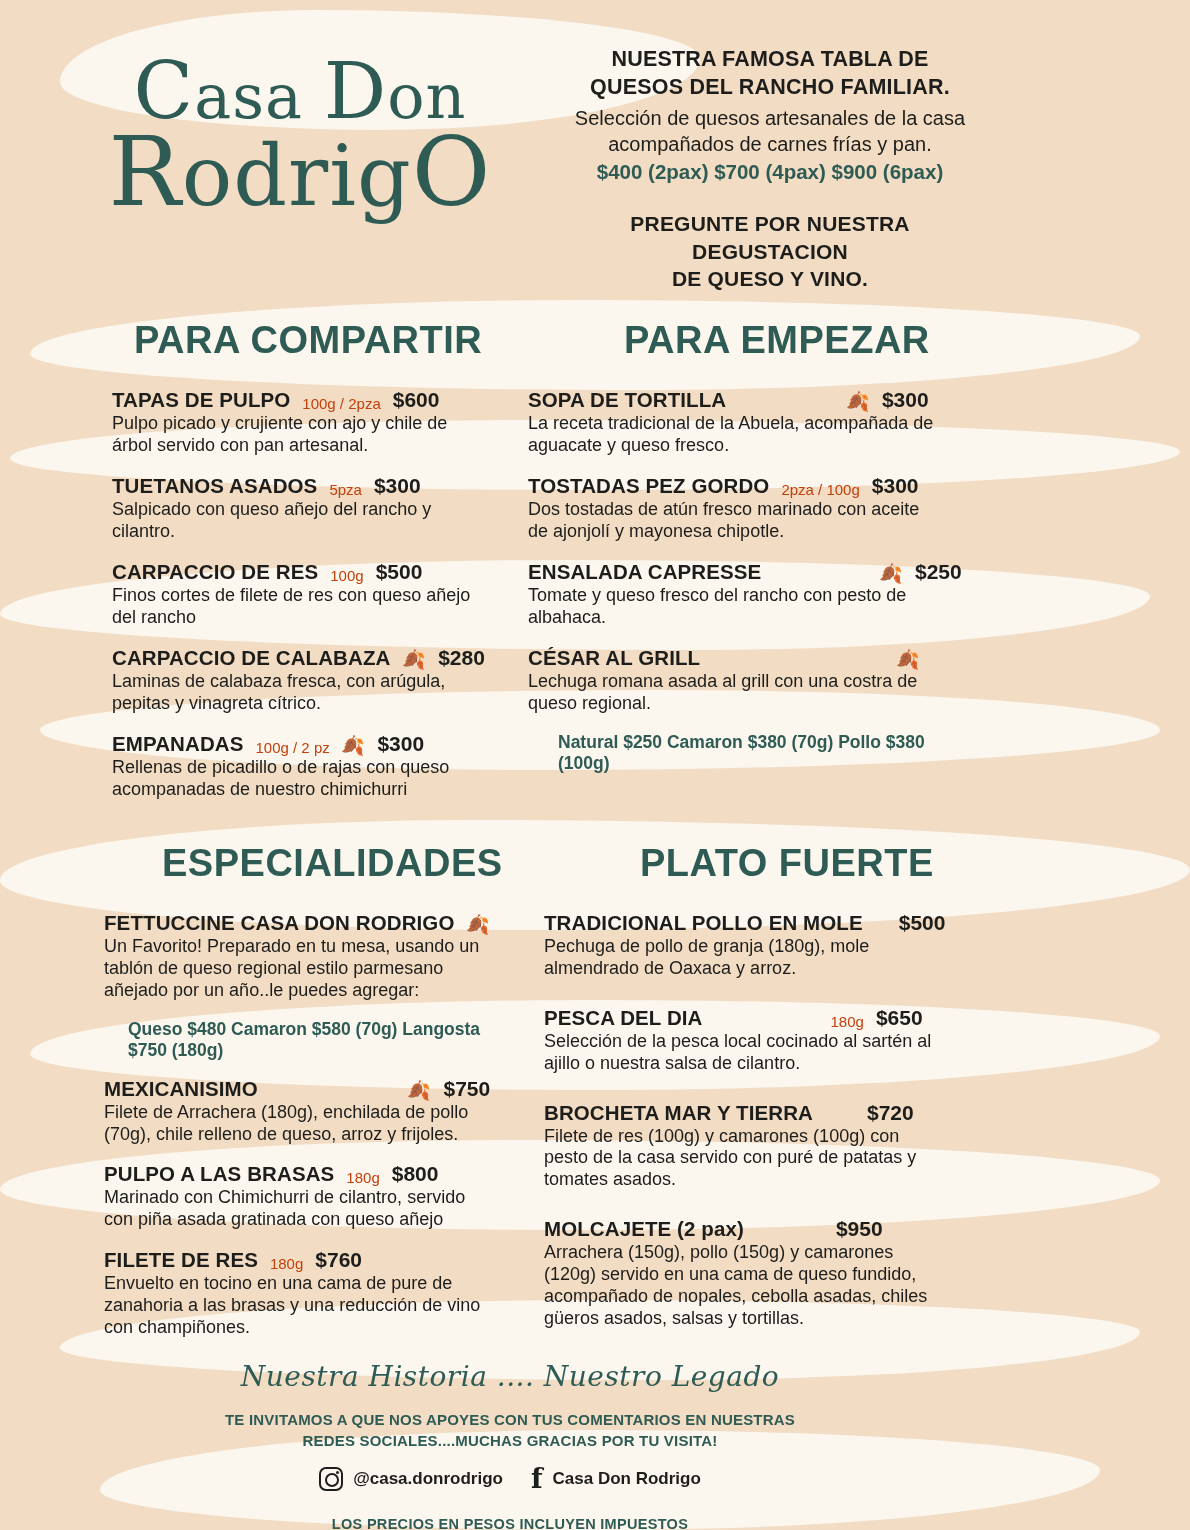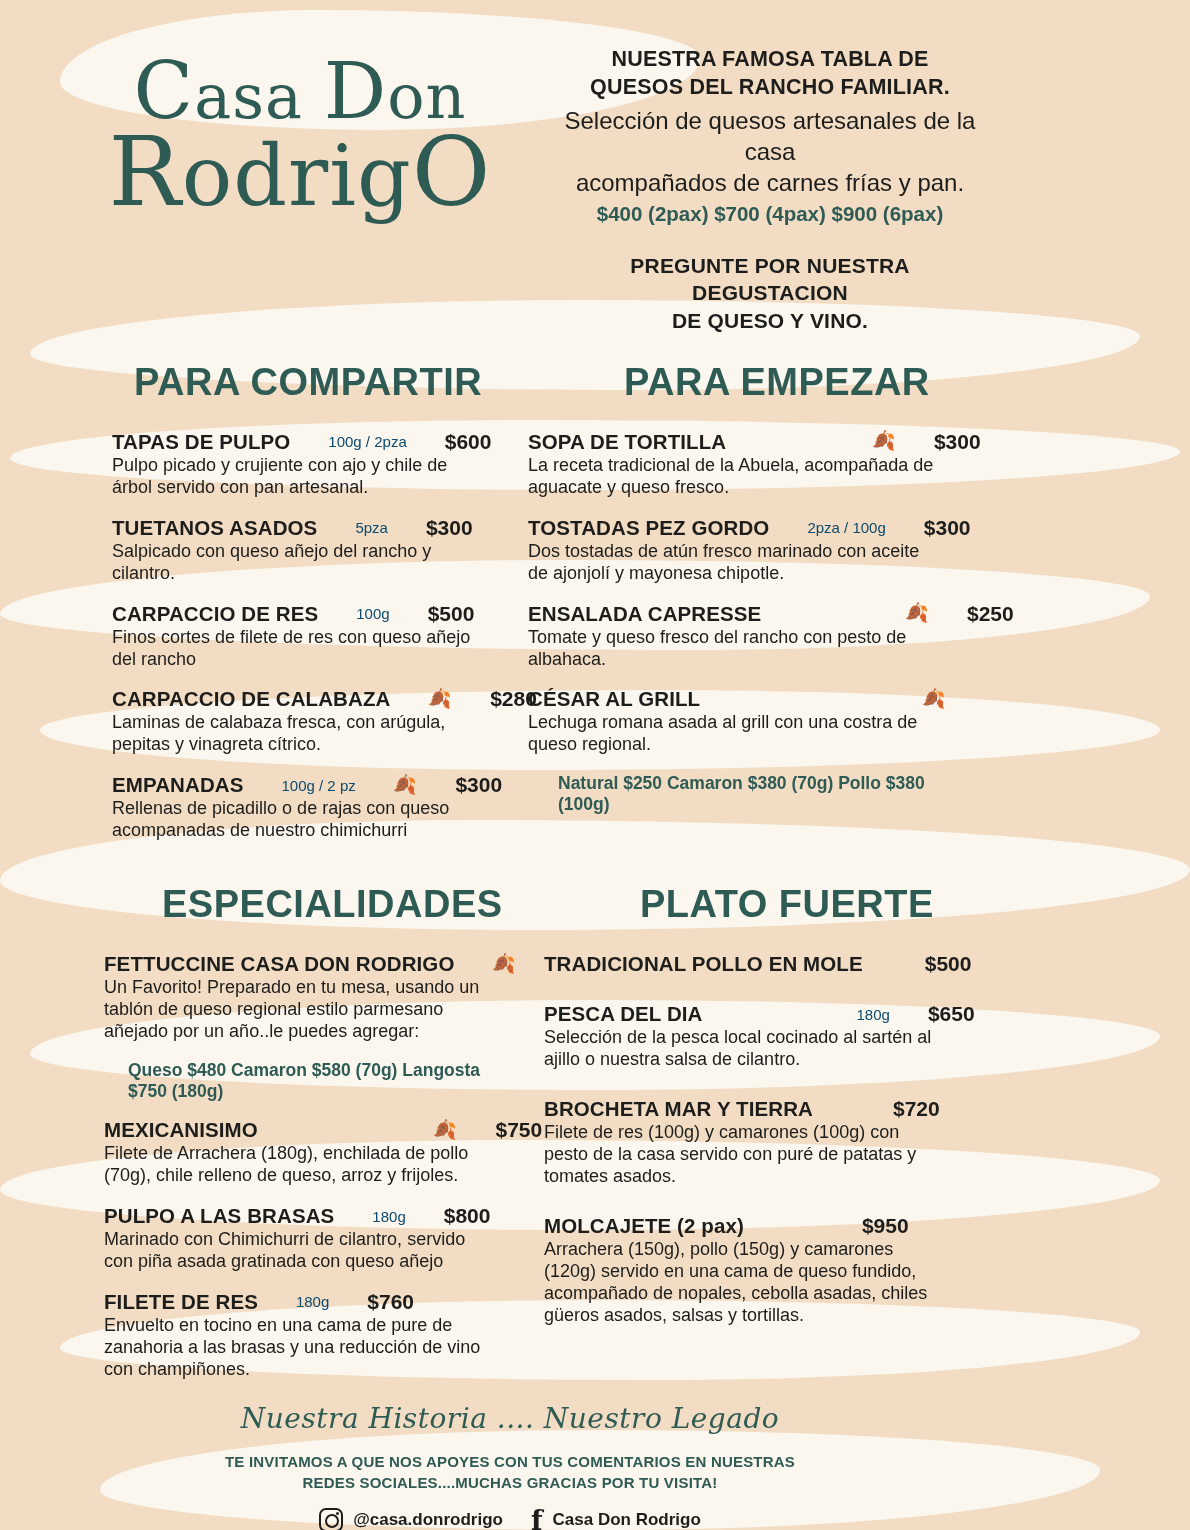--- a/index.html
+++ b/index.html
@@ -55,21 +55,21 @@
     text-align: center;
     padding-top: 24px;
   }
   .cheese-title {
     font-size: 21.5px;
     font-weight: bold;
     line-height: 1.28;
     letter-spacing: 0.2px;
   }
   .cheese-sub {
-    font-size: 24px;
+    font-size: 20px;
     line-height: 1.3;
     margin-top: 4px;
   }
   .cheese-price {
     font-size: 20.5px;
     font-weight: bold;
     color: #2f5b55;
     margin-top: 3px;
   }
   .degustacion {
@@ -98,33 +98,32 @@
     margin: 0 0 26px 0;
   }
   .section-title.left-pad { padding-left: 22px; }
   .section-title.right-pad { padding-left: 96px; }
   .section-title.esp { padding-left: 58px; }
   .section-title.pf { padding-left: 96px; }
 
   .item { margin-bottom: 17px; }
   .item-head {
     display: flex;
-    align-items: center;
+    align-items: flex-end;
     white-space: nowrap;
-    gap: 26px;
   }
   .item-name {
     font-size: 20.5px;
     font-weight: bold;
     letter-spacing: 0.1px;
   }
   .item-gram {
     font-size: 15px;
     margin-left: 12px;
-    color: #0c4a6e;
+    color: #c2410c;
   }
   .leaf {
     margin-left: 12px;
     color: #4caf50;
     font-size: 19px;
     line-height: 1;
     position: relative;
     top: -1px;
   }
   .item-price {
@@ -397,20 +396,21 @@
     </div>
 
     <div class="col right" style="padding-left:34px;">
       <div class="section-title pf">PLATO FUERTE</div>
 
       <div class="item" style="margin-bottom:26px;">
         <div class="item-head">
           <span class="item-name">TRADICIONAL POLLO EN MOLE</span>
           <span class="item-price" style="margin-left:36px">$500</span>
         </div>
+        <div class="item-desc">Pechuga de pollo de granja (180g), mole almendrado de Oaxaca y arroz.</div>
       </div>
 
       <div class="item" style="margin-bottom:26px;">
         <div class="item-head">
           <span class="item-name">PESCA DEL DIA</span>
           <span class="item-gram" style="margin-left:128px">180g</span>
           <span class="item-price">$650</span>
         </div>
         <div class="item-desc">Selección de la pesca local cocinado al sartén al ajillo o nuestra salsa de cilantro.</div>
       </div>

